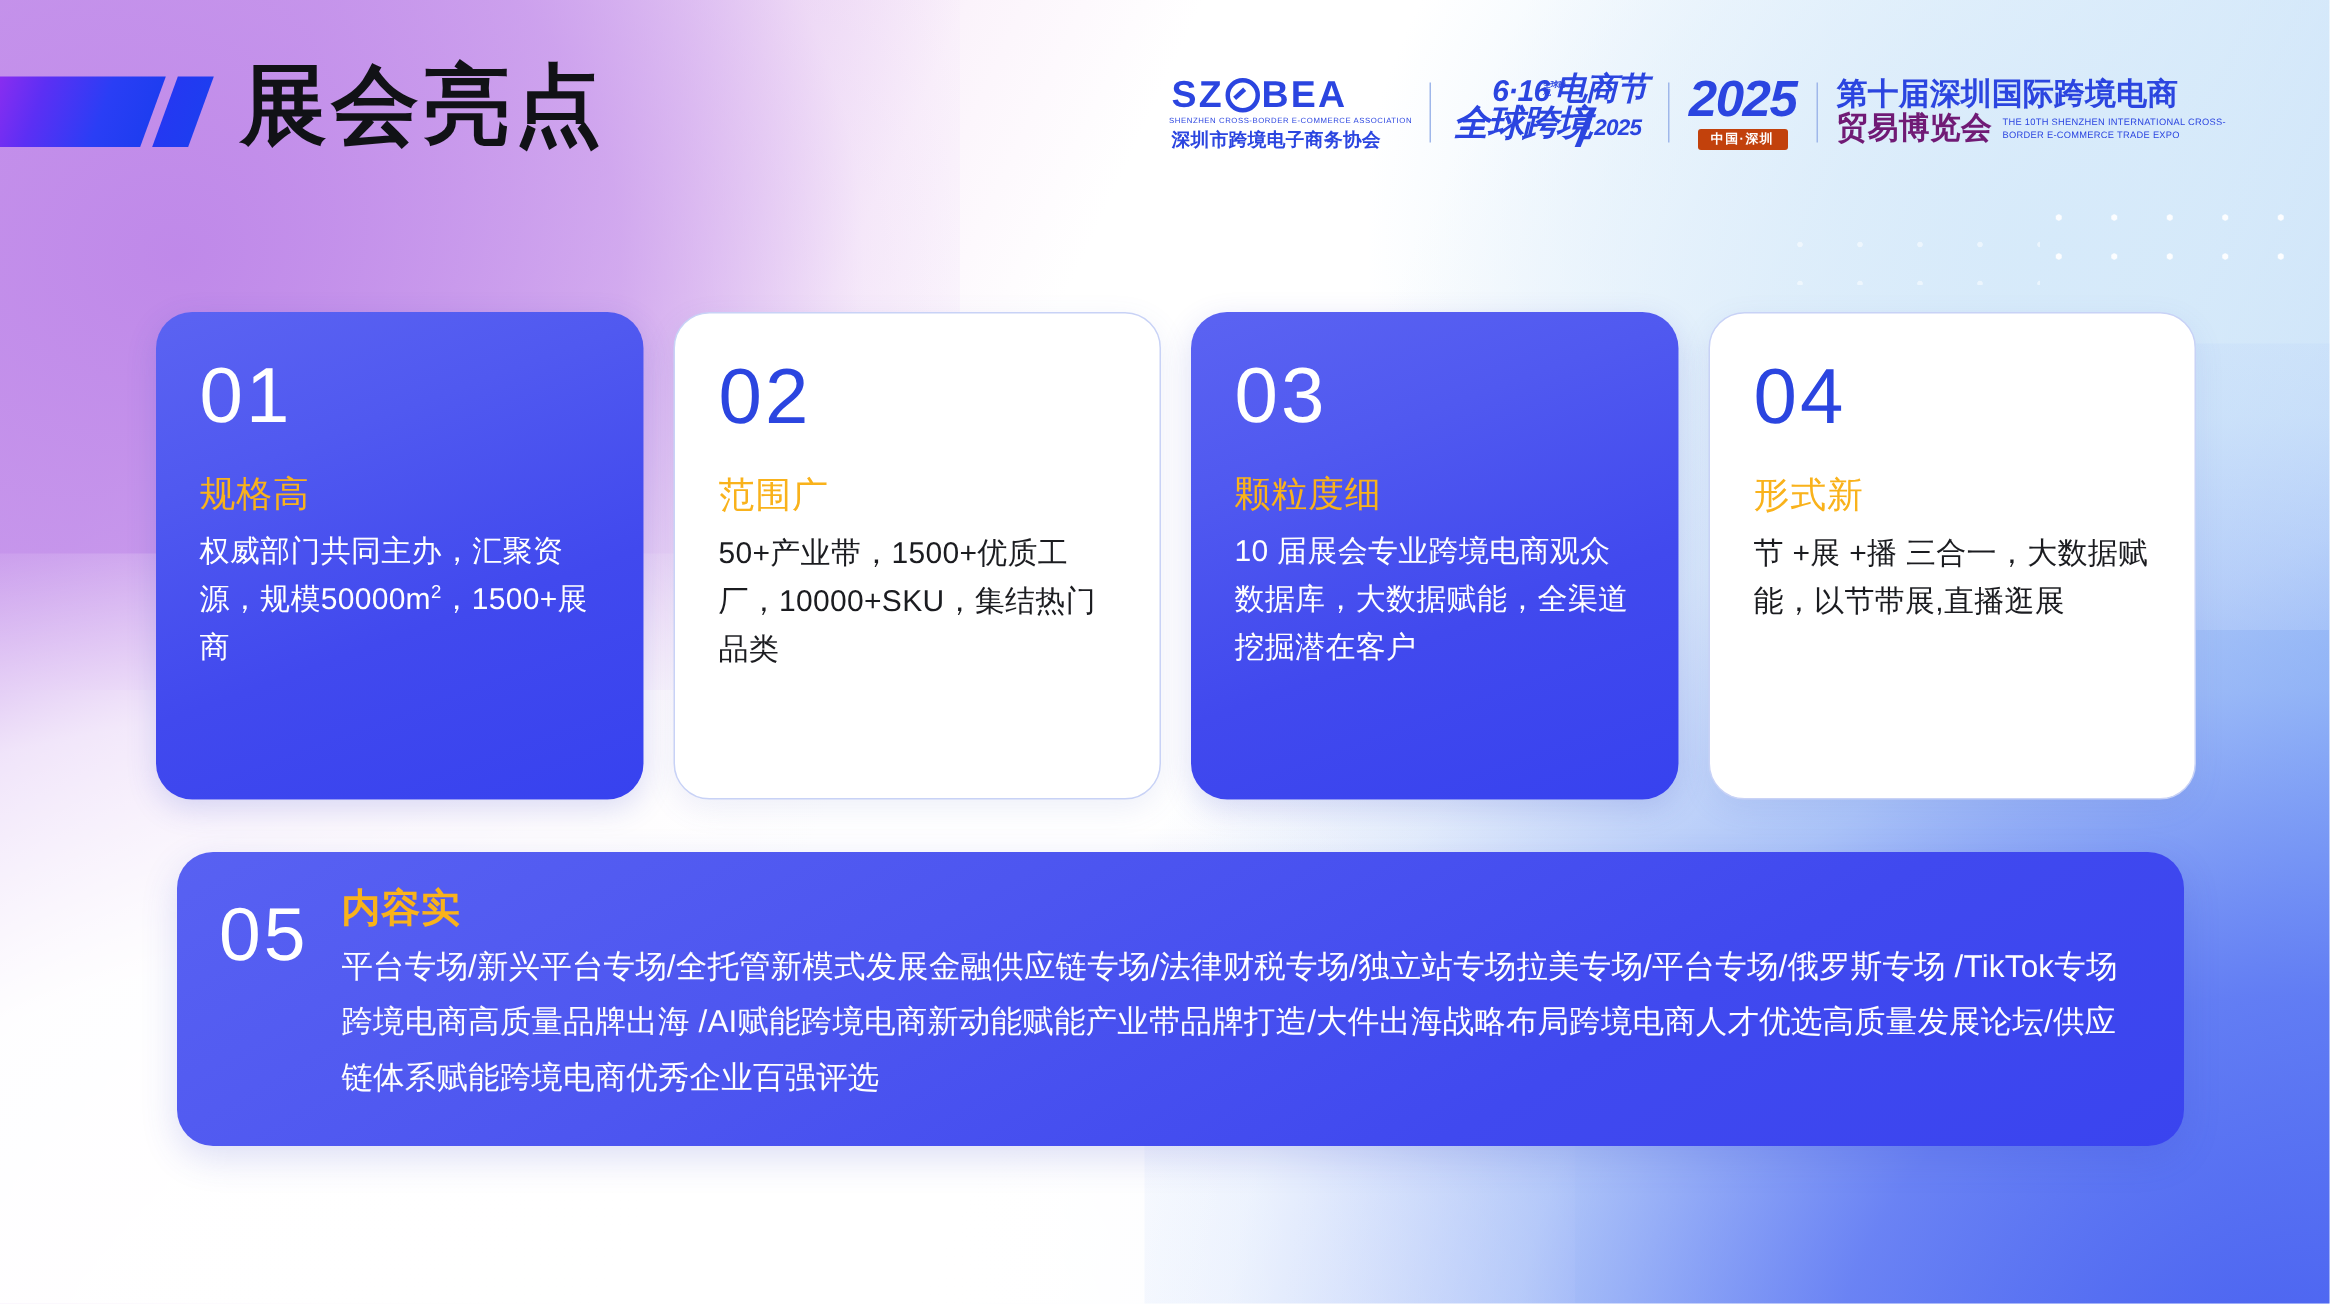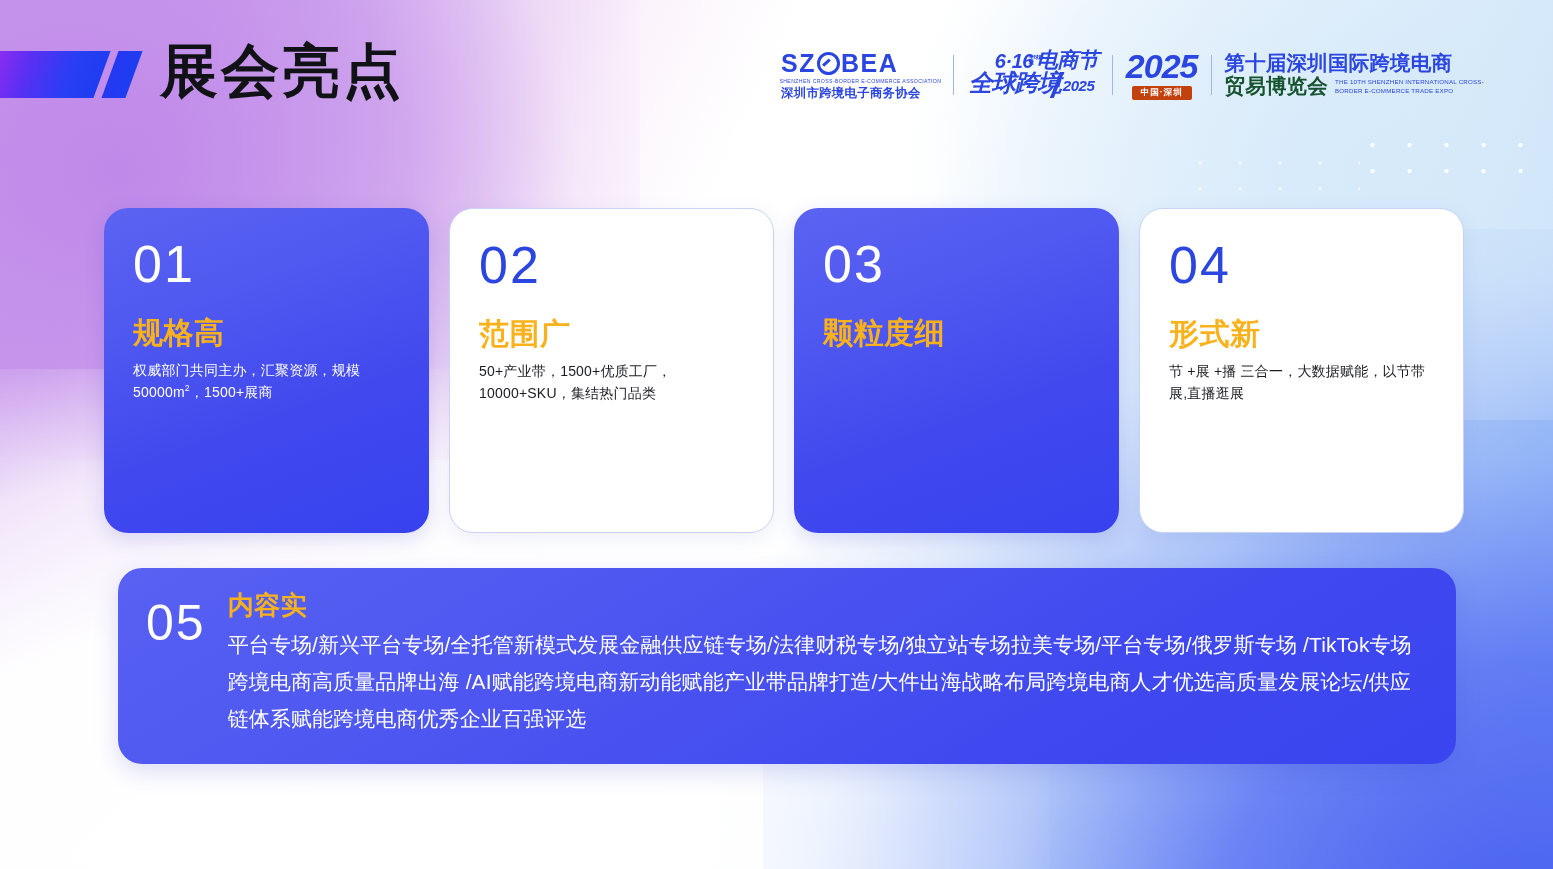--- a/index.html
+++ b/index.html
@@ -303,21 +303,21 @@
     font-weight: 700;
     color: #2b45e0;
     letter-spacing: 0.2px;
     line-height: 1.12;
     white-space: nowrap;
   }
   .expo-row2 { display: flex; align-items: flex-end; gap: 7px; }
   .expo-cn2 {
     font-size: 20.5px;
     font-weight: 700;
-    color: #14532d;
+    color: #701a75;
     letter-spacing: 0.2px;
     line-height: 1.12;
     white-space: nowrap;
   }
   .expo-en {
     font-size: 6.2px;
     color: #2b45e0;
     line-height: 1.45;
     letter-spacing: 0.2px;
     width: 152px;
@@ -356,29 +356,29 @@
     font-size: 52px;
     line-height: 1;
     font-weight: 400;
     letter-spacing: 2px;
     margin-bottom: 26px;
   }
   .card.blue .card-num { color: #ffffff; }
   .card.white .card-num { color: #2b45e0; }
 
   .card-title {
-    font-size: 30px;
-    font-weight: 700;
+    font-size: 24px;
+    font-weight: 400;
     color: #f9b21b;
     line-height: 1.15;
     letter-spacing: 0.5px;
     margin-bottom: 8px;
   }
   .card-body {
-    font-size: 14px;
+    font-size: 20px;
     line-height: 1.62;
     letter-spacing: 0.2px;
   }
   .card.blue .card-body { color: #ffffff; }
   .card.white .card-body { color: #1b1c20; }
   .card-body sup { font-size: 0.62em; vertical-align: super; line-height: 0; }
 
   
   .wide-card {
     position: absolute;
@@ -495,20 +495,21 @@
 
     <div class="card white">
       <div class="card-num">02</div>
       <div class="card-title">范围广</div>
       <div class="card-body">50+产业带，1500+优质工厂，10000+SKU，集结热门品类</div>
     </div>
 
     <div class="card blue">
       <div class="card-num">03</div>
       <div class="card-title">颗粒度细</div>
+      <div class="card-body">10 届展会专业跨境电商观众数据库，大数据赋能，全渠道挖掘潜在客户</div>
     </div>
 
     <div class="card white">
       <div class="card-num">04</div>
       <div class="card-title">形式新</div>
       <div class="card-body">节 +展 +播 三合一，大数据赋能，以节带展,直播逛展</div>
     </div>
 
   </div>
 

